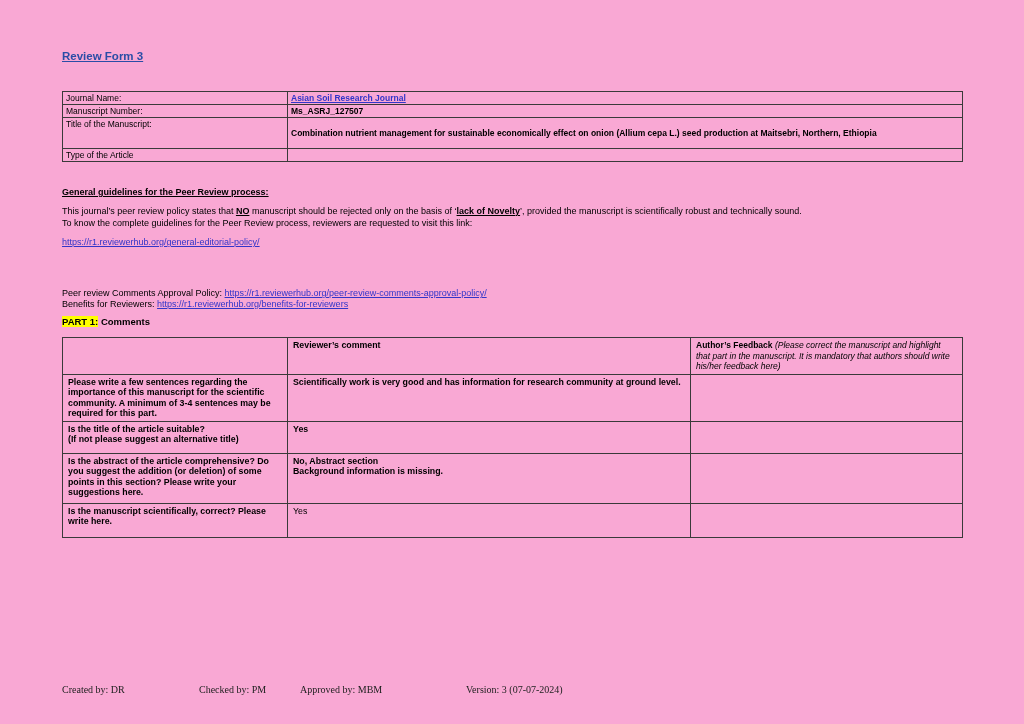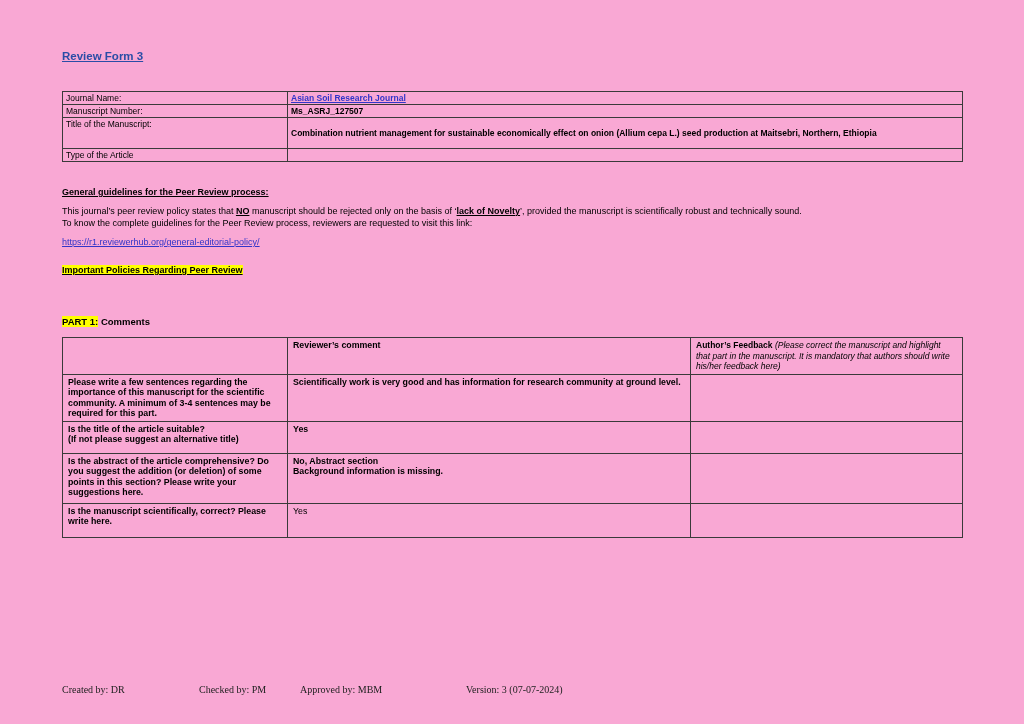--- a/index.html
+++ b/index.html
@@ -82,24 +82,25 @@
 
   <div class="sec" style="top:206px">
     <span>This journal’s peer review policy states that </span><span class="bold-underline">NO</span><span> manuscript should be rejected only on the basis of ‘</span><span class="bold-underline">lack of Novelty</span><span>’, provided the manuscript is scientifically robust and technically sound.</span><br>
     <span>To know the complete guidelines for the Peer Review process, reviewers are requested to visit this link:</span>
   </div>
 
   <div class="sec" style="top:237px">
     <span class="link">https://r1.reviewerhub.org/general-editorial-policy/</span>
   </div>
 
-  <div class="sec" style="top:265px">
-    <span class="sec-heading hl">Important Policies Regarding Peer Review</span>
+
+  <div class="sec" style="top:288px; line-height:11px">
+    <span>Peer review Comments Approval Policy: </span><span class="link">https://r1.reviewerhub.org/peer-review-comments-approval-policy/</span><br>
+    <span>Benefits for Reviewers: </span><span class="link">https://r1.reviewerhub.org/benefits-for-reviewers</span>
   </div>
-
 
   <div class="sec part-heading" style="top:316px">
     <span class="hl">PART  1:</span><span> Comments</span>
   </div>
 
   <table class="main-table">
     <colgroup>
         <col style="width:225px">
         <col style="width:403px">
         <col style="width:272px">

